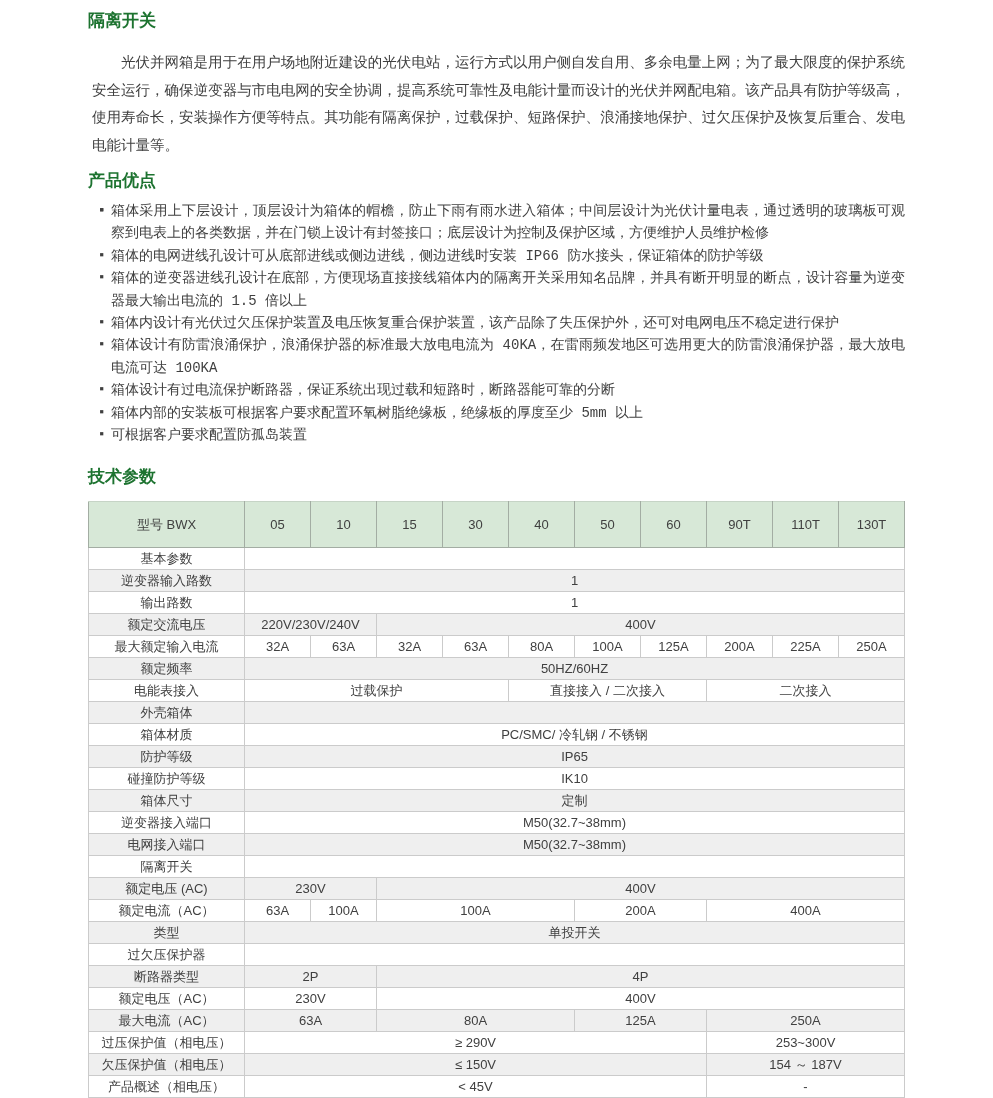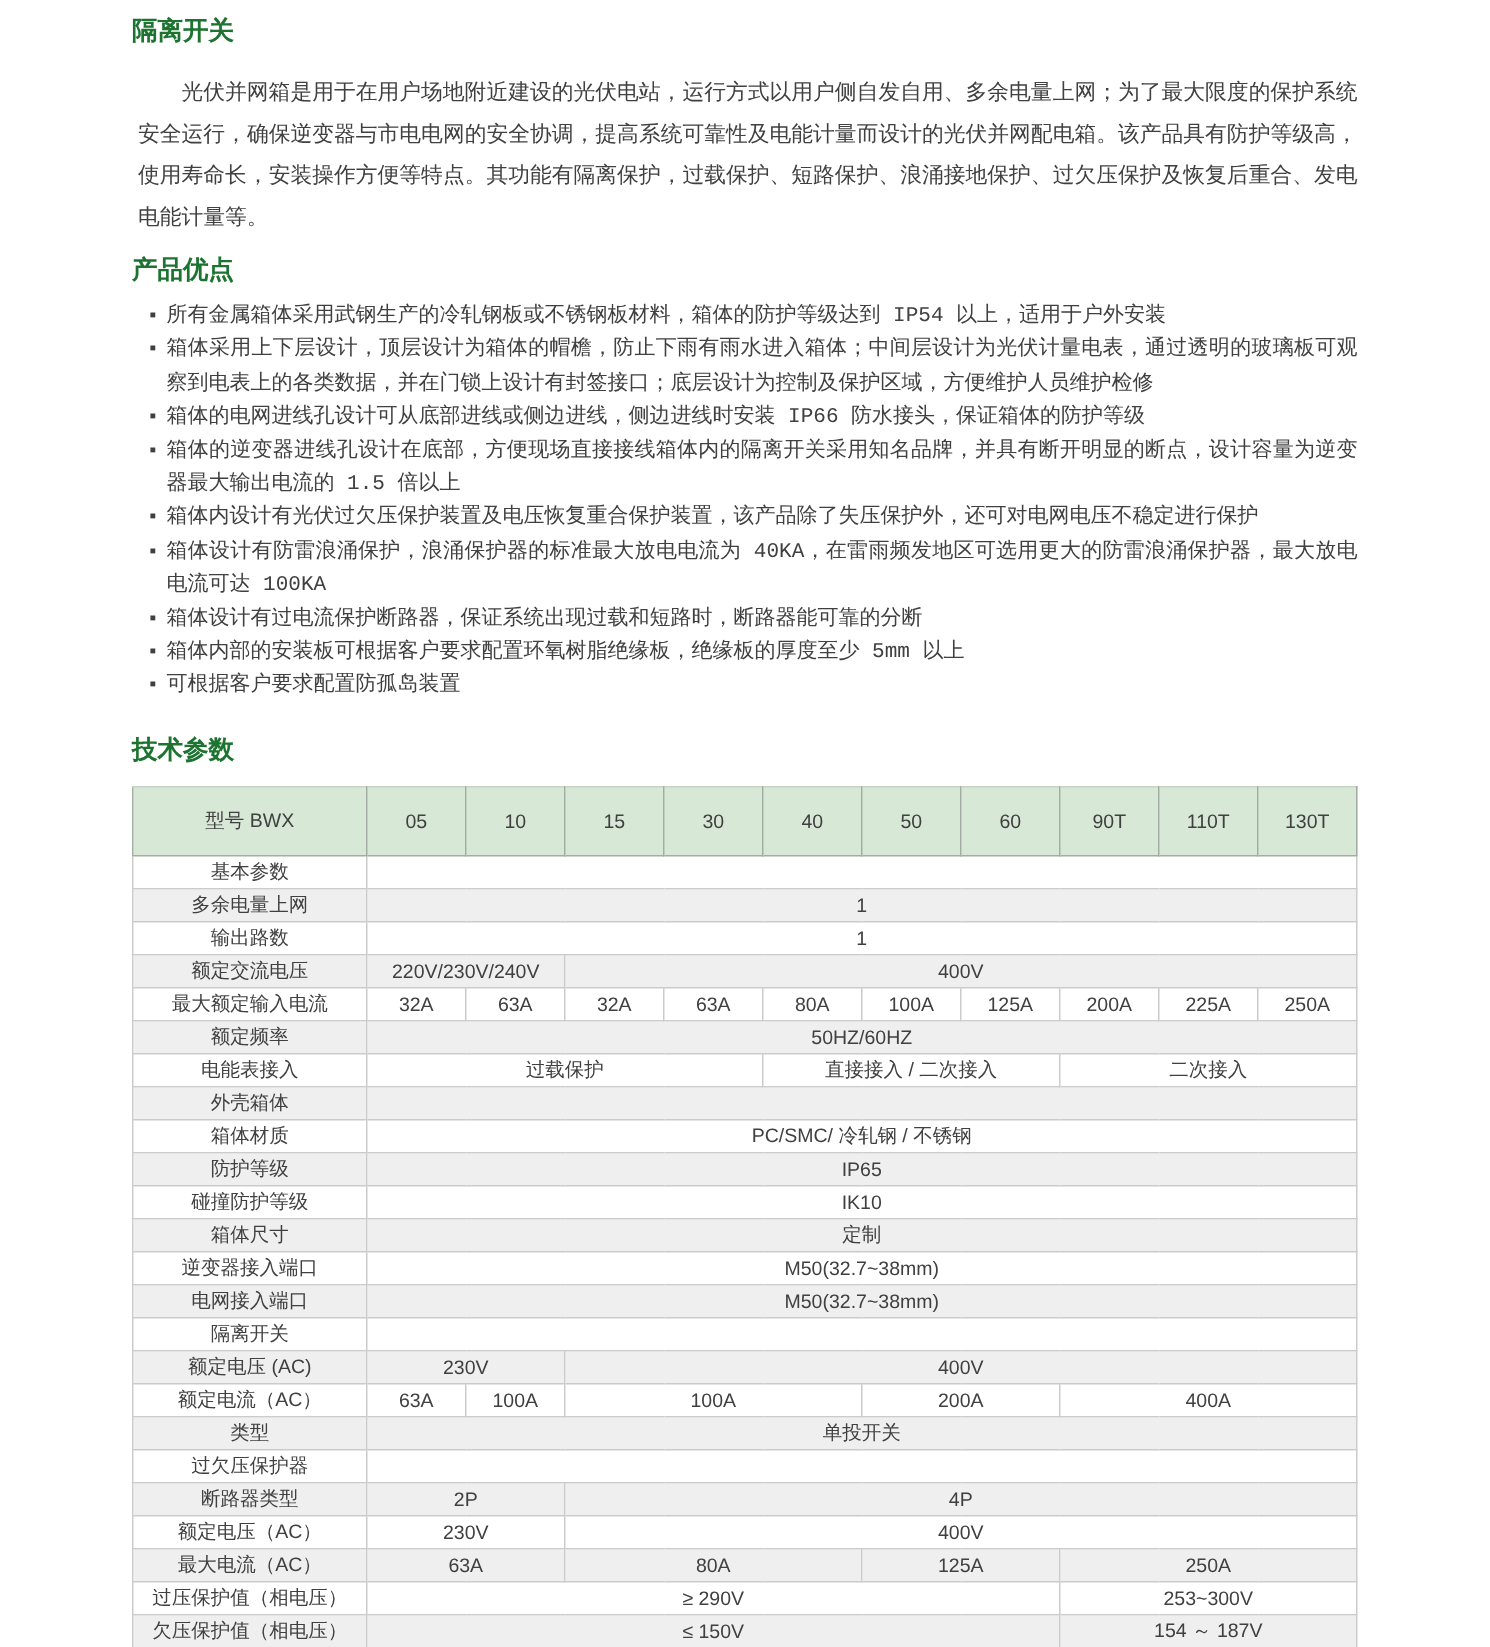--- a/index.html
+++ b/index.html
@@ -62,21 +62,21 @@
 <div class="page">
 
   <section class="overview-section">
     <h2 class="section-heading">隔离开关</h2>
     <p class="overview-paragraph">光伏并网箱是用于在用户场地附近建设的光伏电站，运行方式以用户侧自发自用、多余电量上网；为了最大限度的保护系统安全运行，确保逆变器与市电电网的安全协调，提高系统可靠性及电能计量而设计的光伏并网配电箱。该产品具有防护等级高，使用寿命长，安装操作方便等特点。其功能有隔离保护，过载保护、短路保护、浪涌接地保护、过欠压保护及恢复后重合、发电电能计量等。</p>
   </section>
 
   <section class="advantages-section">
     <h2 class="section-heading">产品优点</h2>
     <ul class="advantages-list">
-      <li><span class="bullet-square-icon">▪</span><span>所有金属箱体采用武钢生产的冷轧钢板或不锈钢板材料，箱体的防护等级达到 IP54 以上，适用于户外安装</span></li>
+      <li><span class="bullet-square-icon">▪</span></li>
       <li><span class="bullet-square-icon">▪</span><span>箱体采用上下层设计，顶层设计为箱体的帽檐，防止下雨有雨水进入箱体；中间层设计为光伏计量电表，通过透明的玻璃板可观察到电表上的各类数据，并在门锁上设计有封签接口；底层设计为控制及保护区域，方便维护人员维护检修</span></li>
       <li><span class="bullet-square-icon">▪</span><span>箱体的电网进线孔设计可从底部进线或侧边进线，侧边进线时安装 IP66 防水接头，保证箱体的防护等级</span></li>
       <li><span class="bullet-square-icon">▪</span><span>箱体的逆变器进线孔设计在底部，方便现场直接接线箱体内的隔离开关采用知名品牌，并具有断开明显的断点，设计容量为逆变器最大输出电流的 1.5 倍以上</span></li>
       <li><span class="bullet-square-icon">▪</span><span>箱体内设计有光伏过欠压保护装置及电压恢复重合保护装置，该产品除了失压保护外，还可对电网电压不稳定进行保护</span></li>
       <li><span class="bullet-square-icon">▪</span><span>箱体设计有防雷浪涌保护，浪涌保护器的标准最大放电电流为 40KA，在雷雨频发地区可选用更大的防雷浪涌保护器，最大放电电流可达 100KA</span></li>
       <li><span class="bullet-square-icon">▪</span><span>箱体设计有过电流保护断路器，保证系统出现过载和短路时，断路器能可靠的分断</span></li>
       <li><span class="bullet-square-icon">▪</span><span>箱体内部的安装板可根据客户要求配置环氧树脂绝缘板，绝缘板的厚度至少 5mm 以上</span></li>
       <li><span class="bullet-square-icon">▪</span><span>可根据客户要求配置防孤岛装置</span></li>
     </ul>
   </section>
@@ -111,21 +111,21 @@
             <th>110T</th>
             <th>130T</th>
           </tr>
       </thead>
       <tbody id="specs-body">
           <tr>
             <td class="rowlabel">基本参数</td>
             <td colspan="10"></td>
           </tr>
           <tr class="alt">
-            <td class="rowlabel">多余电量上网</td>
+            <td class="rowlabel">逆变器输入路数</td>
             <td colspan="10">1</td>
           </tr>
           <tr>
             <td class="rowlabel">输出路数</td>
             <td colspan="10">1</td>
           </tr>
           <tr class="alt">
             <td class="rowlabel">额定交流电压</td>
             <td colspan="2">220V/230V/240V</td>
             <td colspan="8">400V</td>

